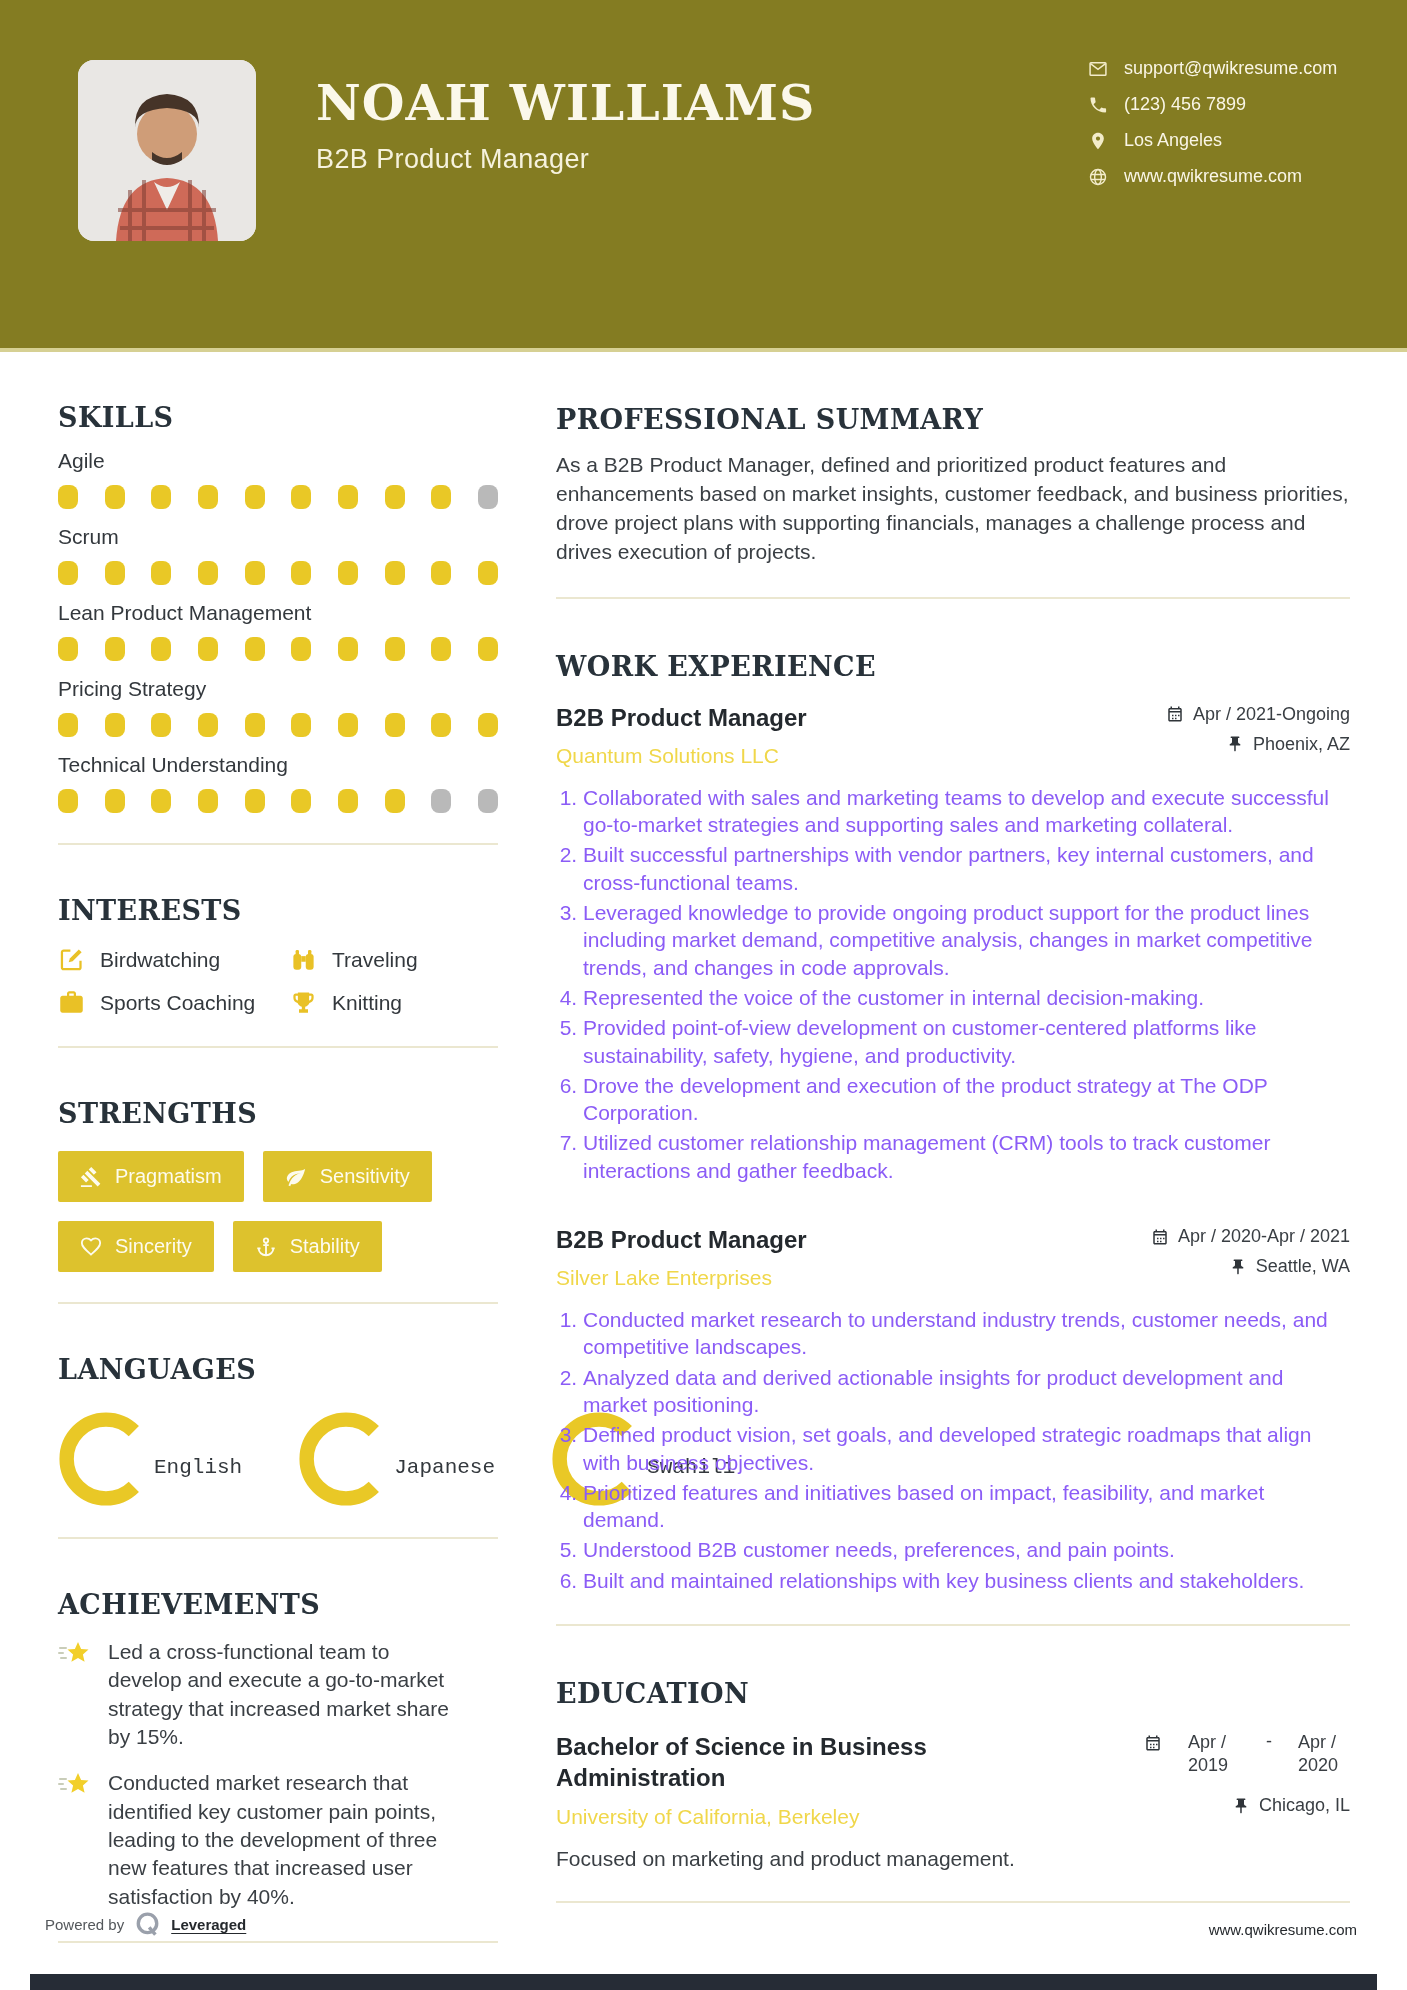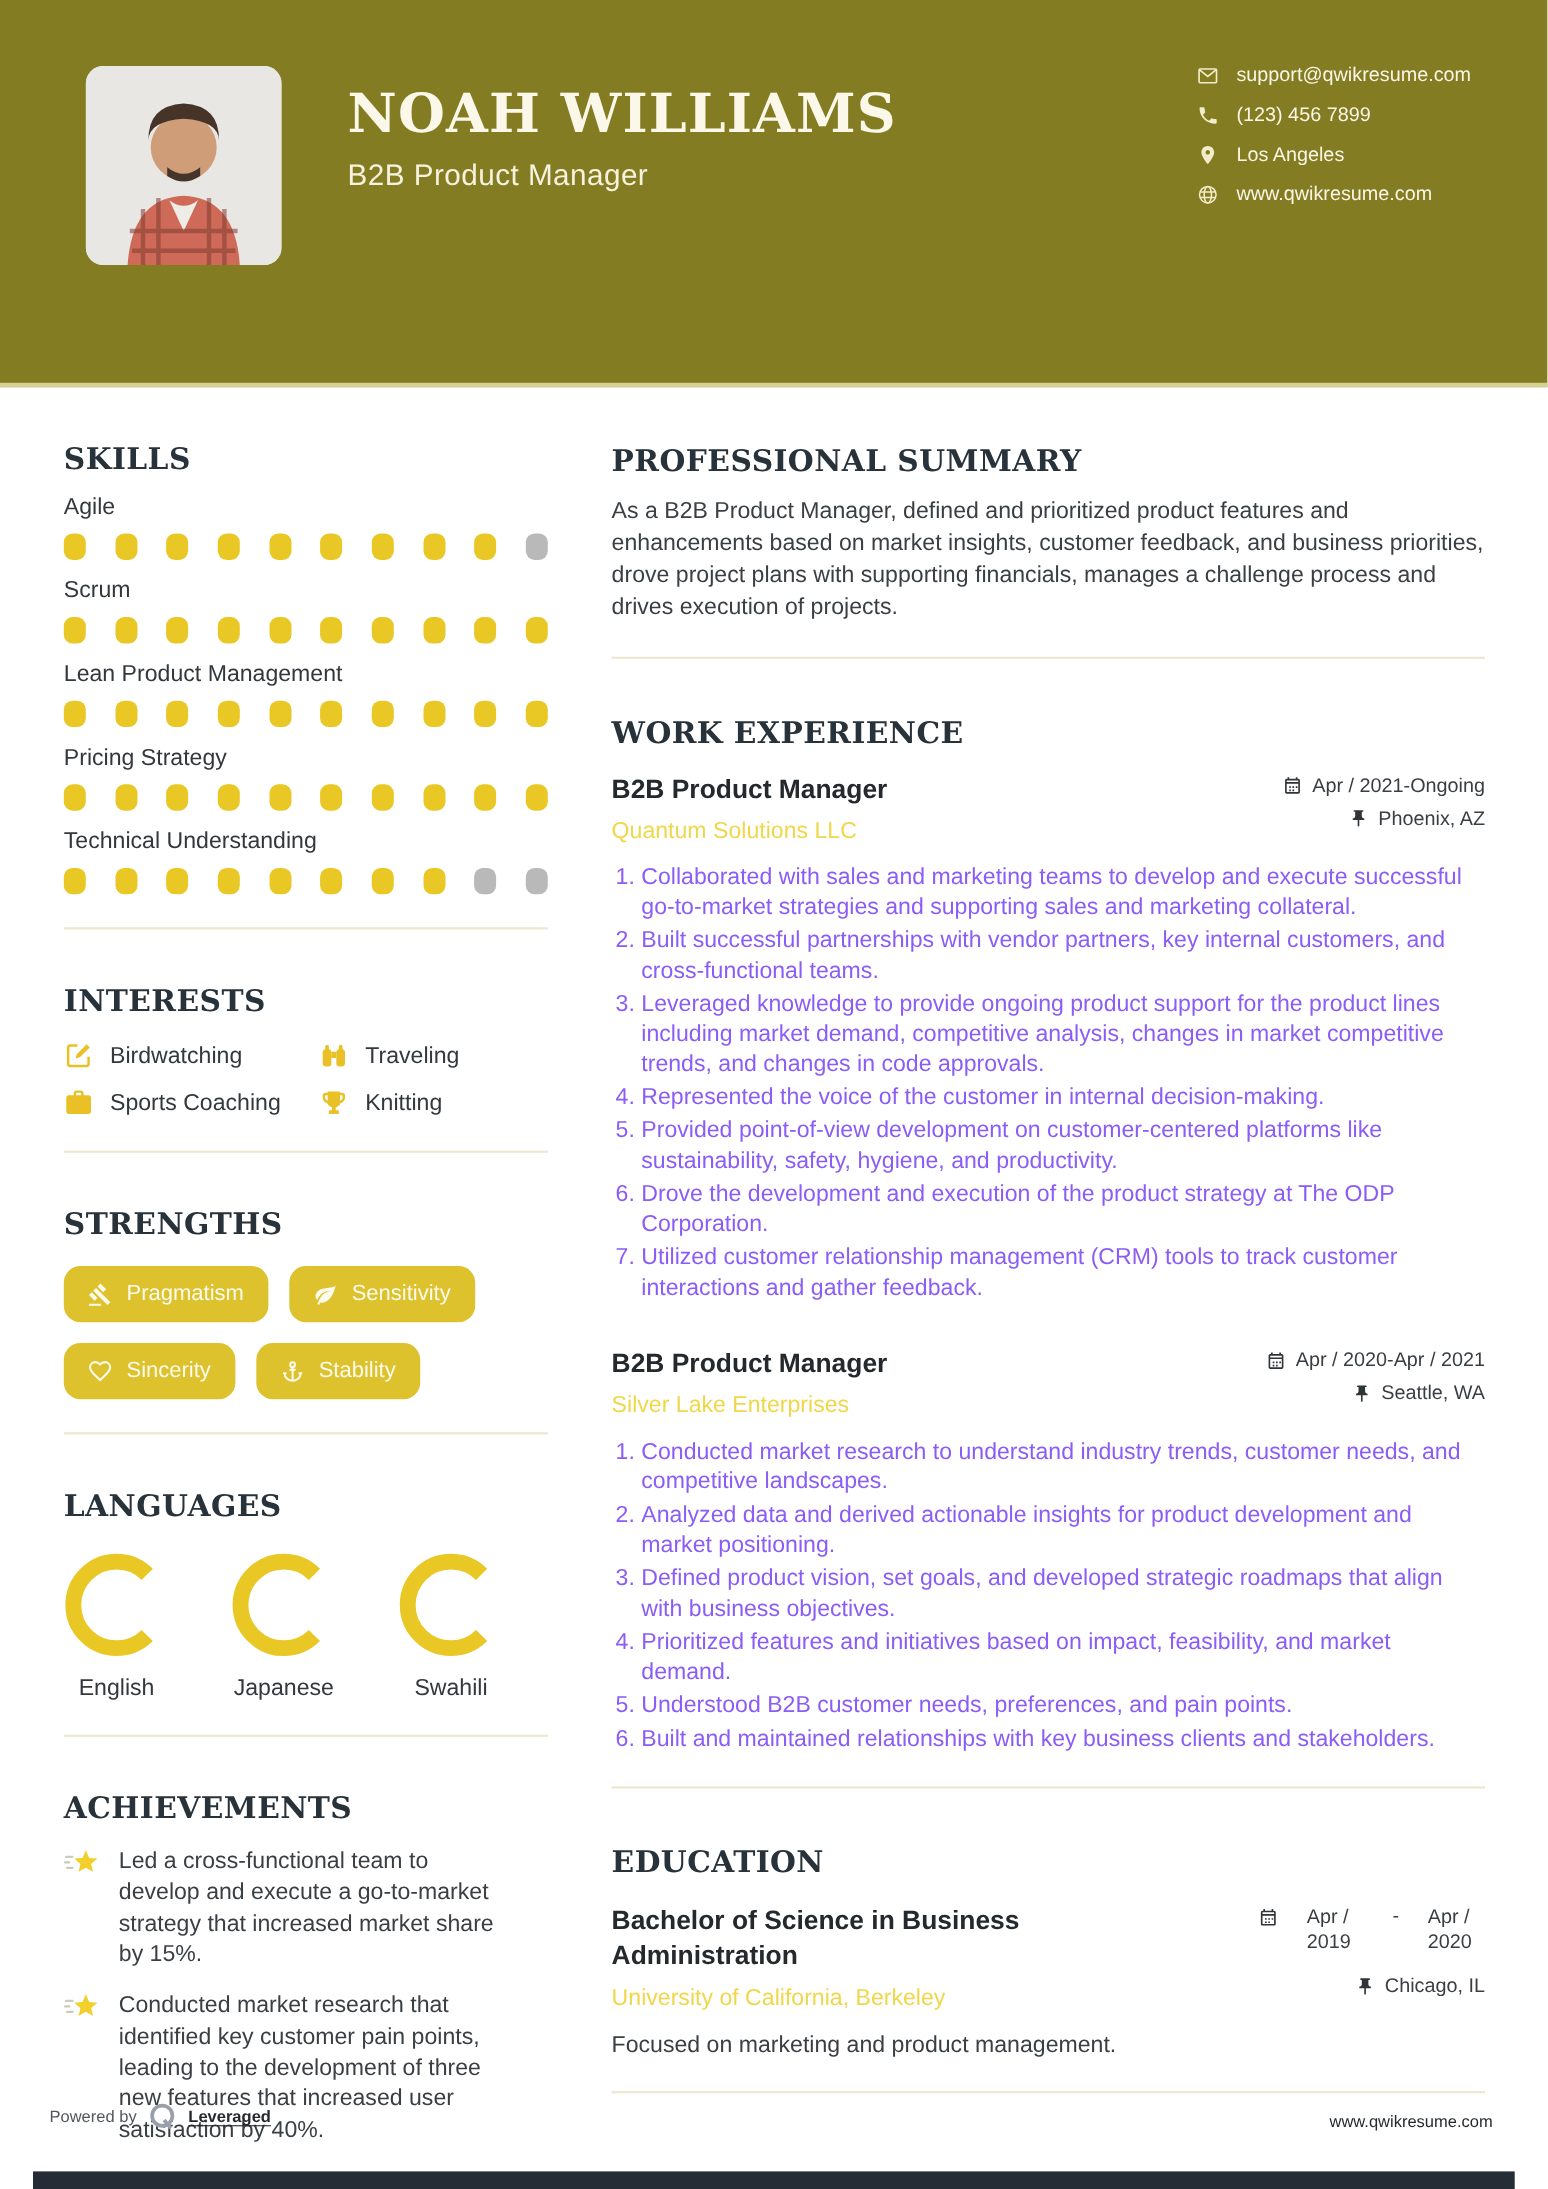--- a/index.html
+++ b/index.html
@@ -34,26 +34,26 @@
   .dot { width:20px; height:24px; border-radius:8px; background:#e9c826; }
   .dot.off { background:#b9b9b9; }
 
   
   .interests-grid { display:grid; grid-template-columns:232px auto; row-gap:16px; margin-top:20px; }
   .interest { display:flex; align-items:center; gap:15px; font-size:21px; color:#33383d; }
   .interest .icon { width:27px; height:27px; color:#e9c126; flex:none; display:inline-flex; }
 
   
   .strengths { display:flex; flex-wrap:wrap; gap:19px; margin-top:22px; }
-  .strength-btn { display:inline-flex; align-items:center; gap:13px; background:#ddc22d; color:#fdfbee; font-size:20px; padding:14px 22px; border-radius:15px; }
+  .strength-btn { display:inline-flex; align-items:center; gap:13px; background:#ddc22d; color:#fdfbee; font-size:20px; padding:14px 22px; border-radius:2px; }
   .strength-btn .icon { width:22px; height:22px; color:#fdfbee; display:inline-flex; }
 
   
   .langs { display:flex; gap:56px; margin-top:26px; }
-  .lang { display:flex; flex-direction:column; align-items:center; }
+  .lang { display:flex; flex-direction:row; align-items:center;font-family:Liberation Mono, monospace; }
   .lang svg { width:96px; height:96px; }
   .lang-label { margin-top:16px; font-size:21px; color:#33383d; }
 
   
   .ach-item { display:flex; gap:16px; margin-top:18px; font-size:21px; line-height:1.35; color:#3a3f44; }
   .ach-item .icon { width:34px; height:30px; flex:none; margin-top:2px; display:inline-flex; }
   .ach-item p { max-width:352px; }
 
   
   .summary-text { margin-top:16px; font-size:21px; line-height:1.38; color:#3a3f44; }

